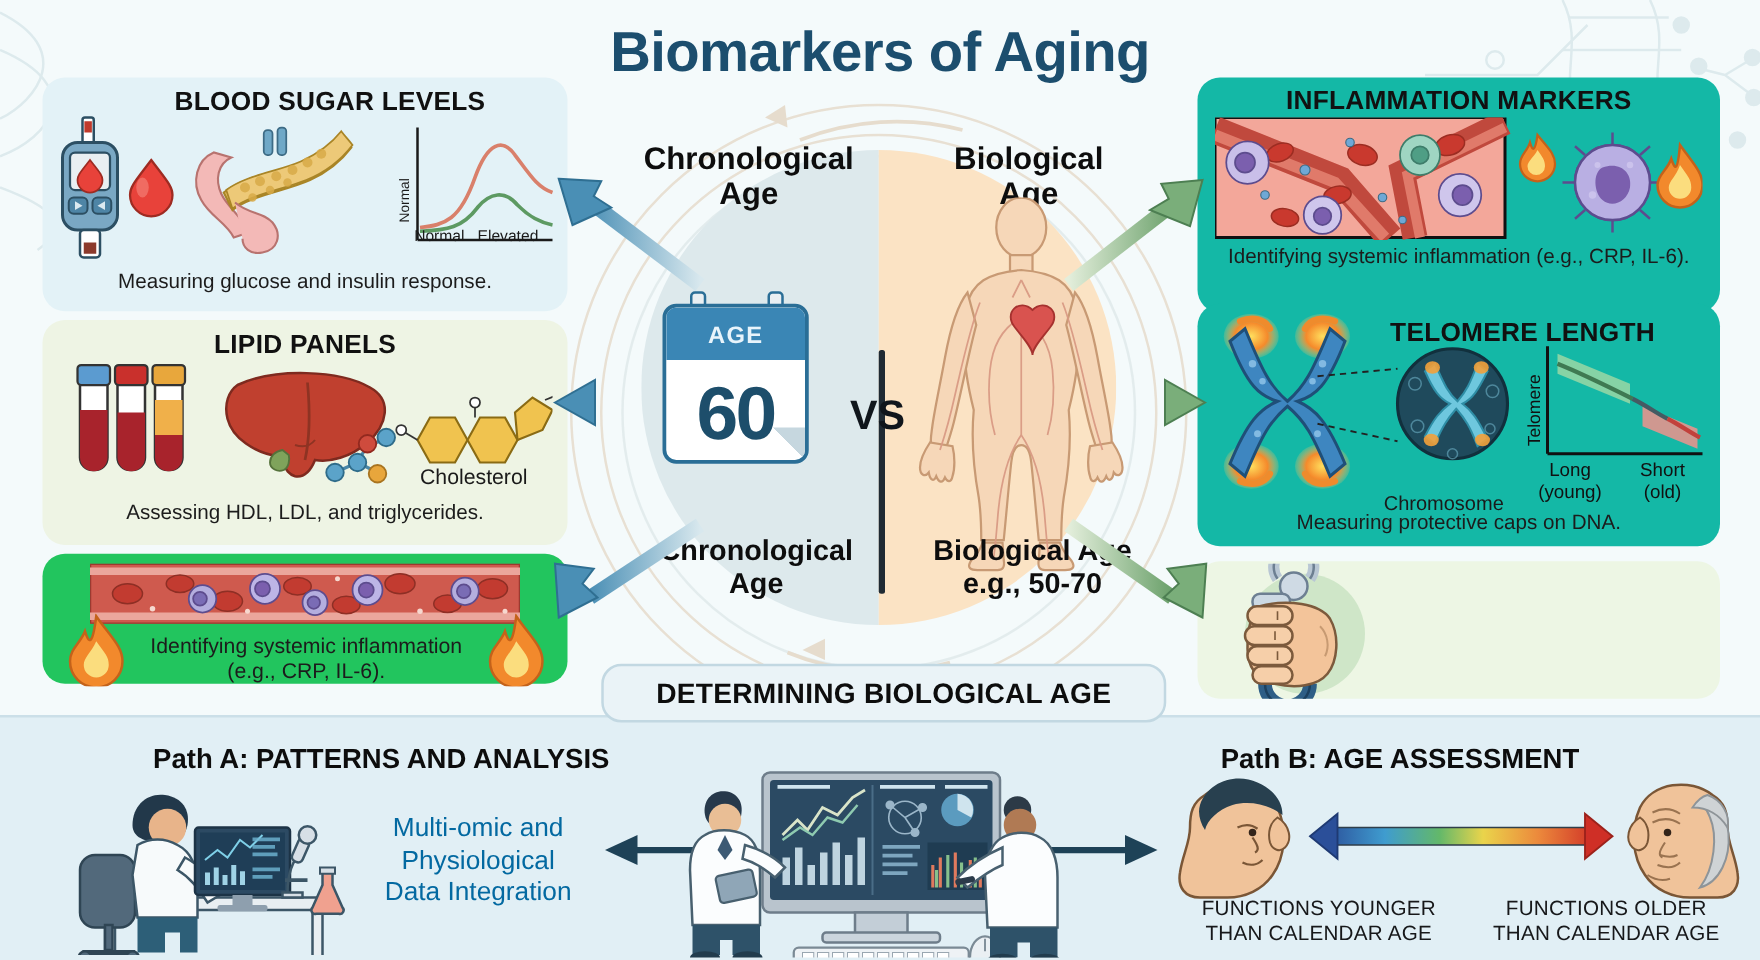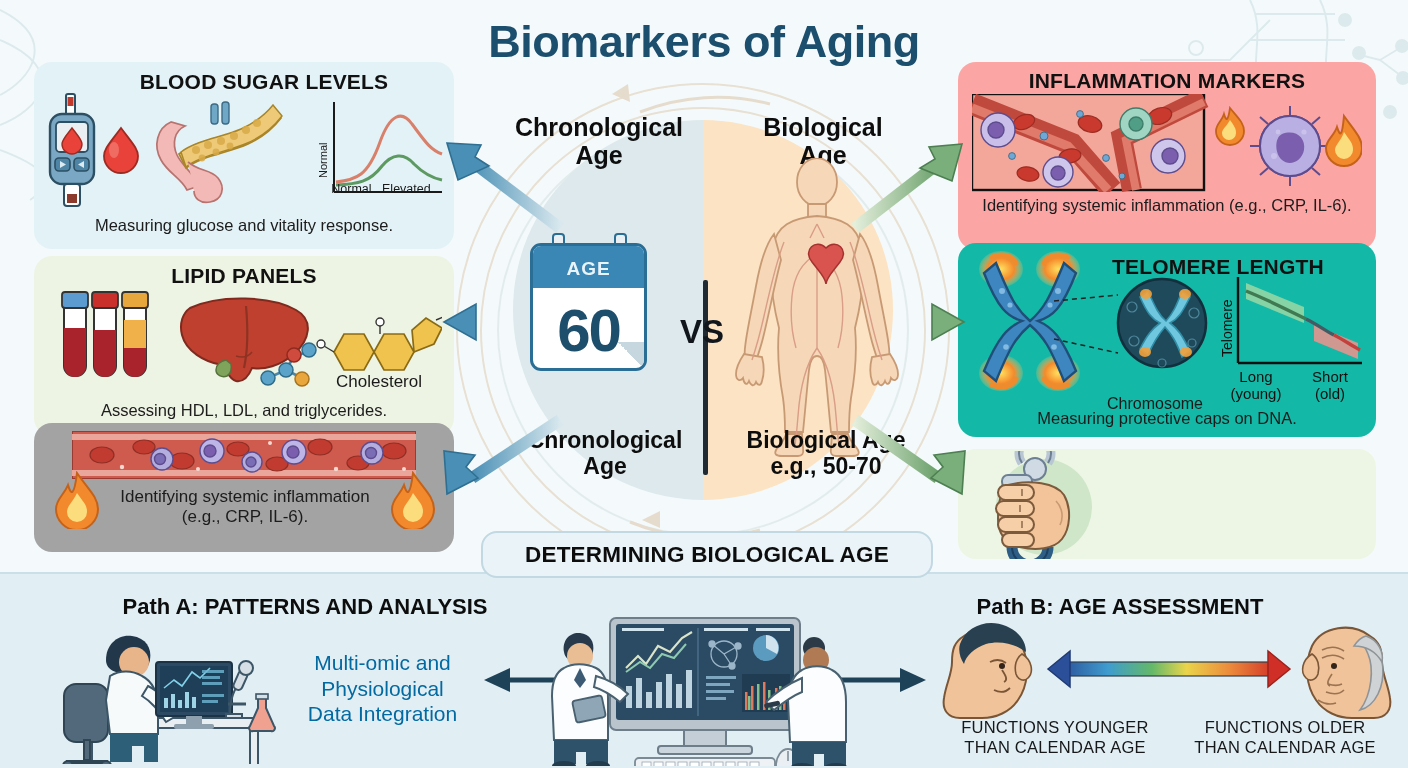--- a/index.html
+++ b/index.html
@@ -27,24 +27,24 @@
     text-align:center;font-weight:bold;color:#111;
     font-size:21px;letter-spacing:0.2px;
   }
   .card-caption{
     text-align:center;color:#1c1c1c;font-size:16.5px;line-height:1.18;
   }
 
   
   #card-blood{left:34px;top:62px;width:420px;height:187px;background:#e3f2f7;padding-left:40px;}
   #card-lipid{left:34px;top:256px;width:420px;height:180px;background:#eef4e4;}
-  #card-inflam-left{left:34px;top:423px;width:420px;height:129px;background:#a3a3a3;}
+  #card-inflam-left{left:34px;top:443px;width:420px;height:104px;background:#22c55e;}
 
   
-  #card-inflam{left:958px;top:62px;width:418px;height:188px;background:#fca5a5;}
+  #card-inflam{left:958px;top:62px;width:418px;height:188px;background:#14b8a6;}
   #card-telo{left:958px;top:243px;width:418px;height:194px;background:#14b8a6;}
   #card-grip{left:958px;top:449px;width:418px;height:110px;background:#edf6e4;}
 
   .art{position:absolute;}
 
   
   .center-wrap{position:absolute;left:468px;top:95px;width:470px;height:470px;z-index:3;}
   .center-circle{
     position:absolute;left:45px;top:25px;width:380px;height:380px;border-radius:50%;
     overflow:hidden;
@@ -269,21 +269,21 @@
         <text x="281" y="86" class="mini-axis-label" font-size="12.5" transform="rotate(-90 281 86)" font-family="Liberation Sans, sans-serif">Normal</text>
       </g>
     </svg>
 
     <div style="position:absolute;left:287px;top:120px;width:120px;text-align:center;font-size:12.5px;color:#1a1a1a">
       <span>Normal</span>
       &nbsp;
       <span>Elevated</span>
     </div>
 
-    <div class="card-caption" style="position:absolute;left:0;top:154px;width:420px">Measuring glucose and vitality response.</div>
+    <div class="card-caption" style="position:absolute;left:0;top:154px;width:420px">Measuring glucose and insulin response.</div>
   </div>
 
   <div class="card" id="card-lipid">
     <div class="card-title" style="margin-top:8px">LIPID PANELS</div>
 
     <svg class="art" style="left:16px;top:30px" width="392" height="108">
 
       <g>
         <g>
           <rect x="14" y="12" width="22" height="78" rx="10" fill="#fff" stroke="#333" stroke-width="2"></rect>

